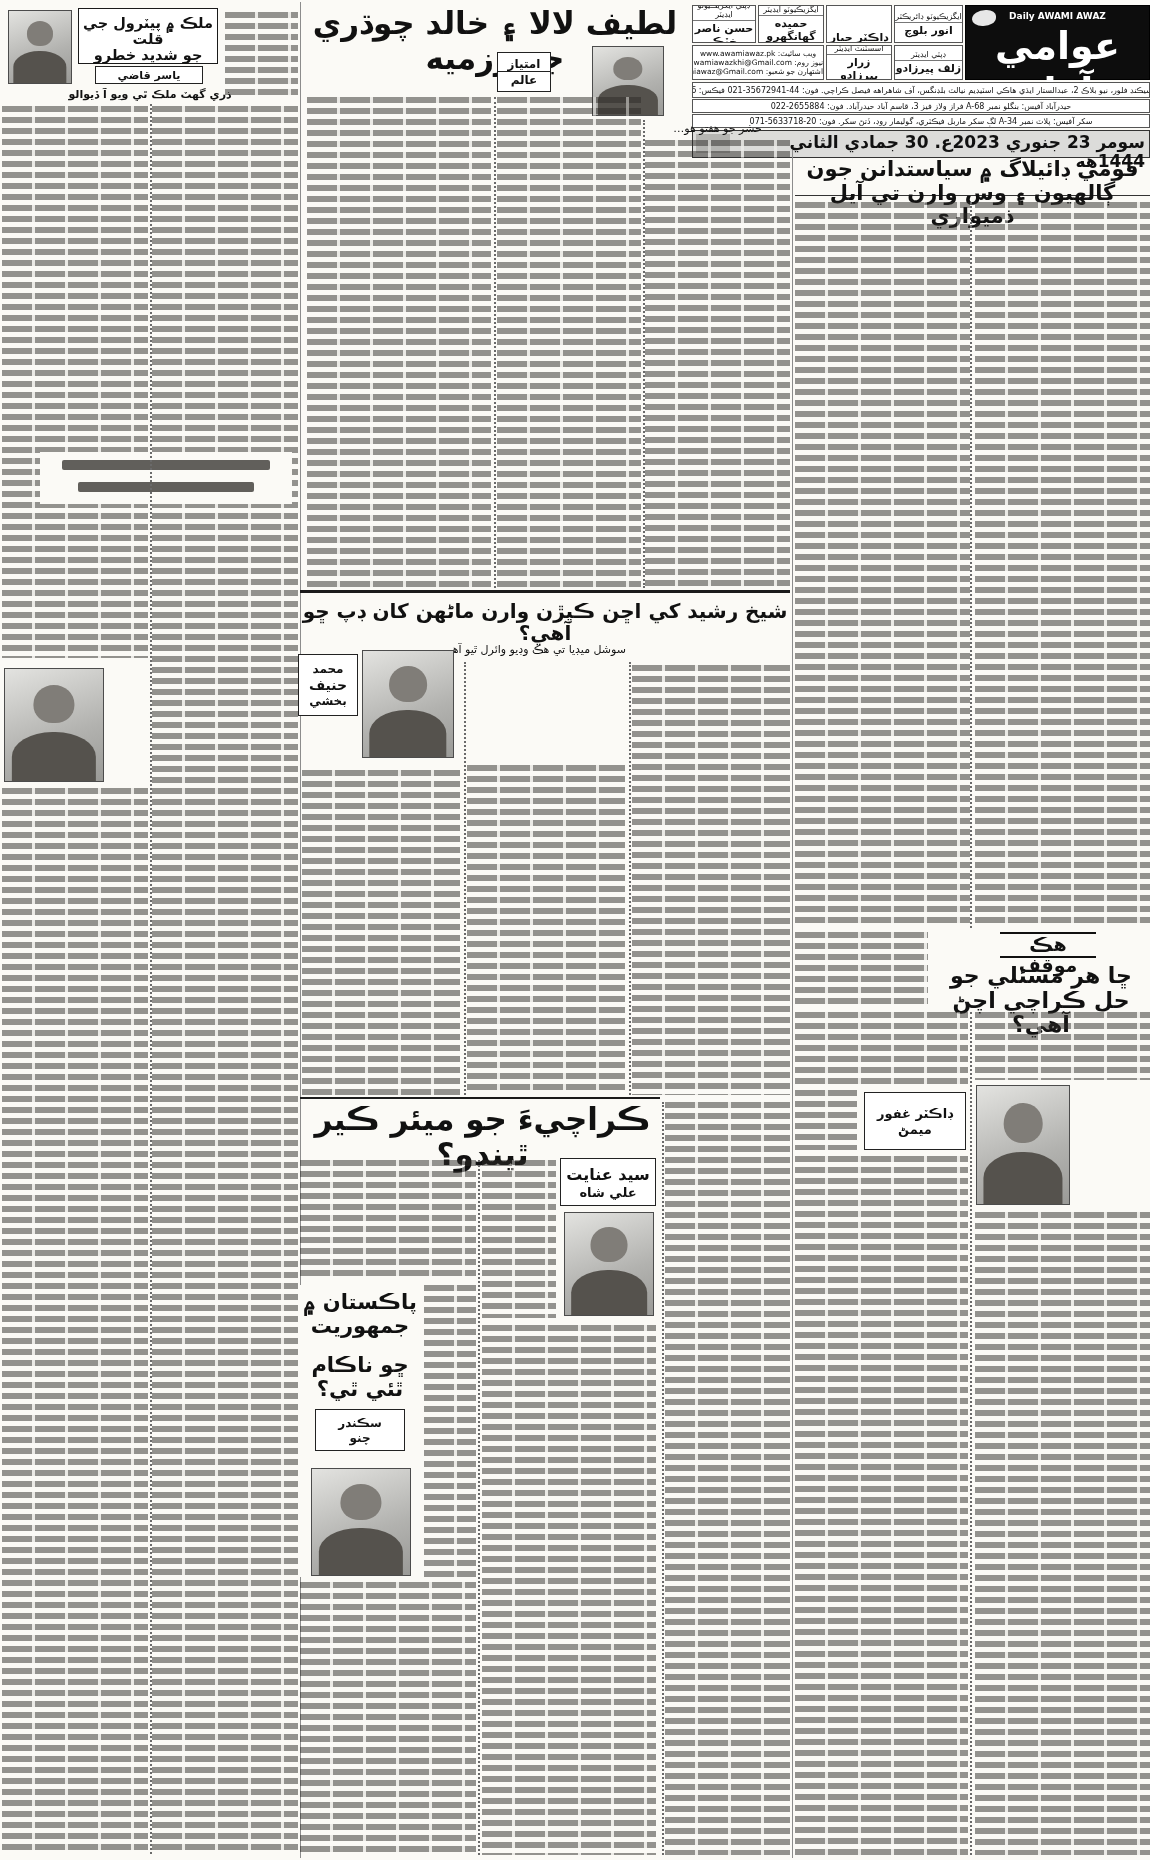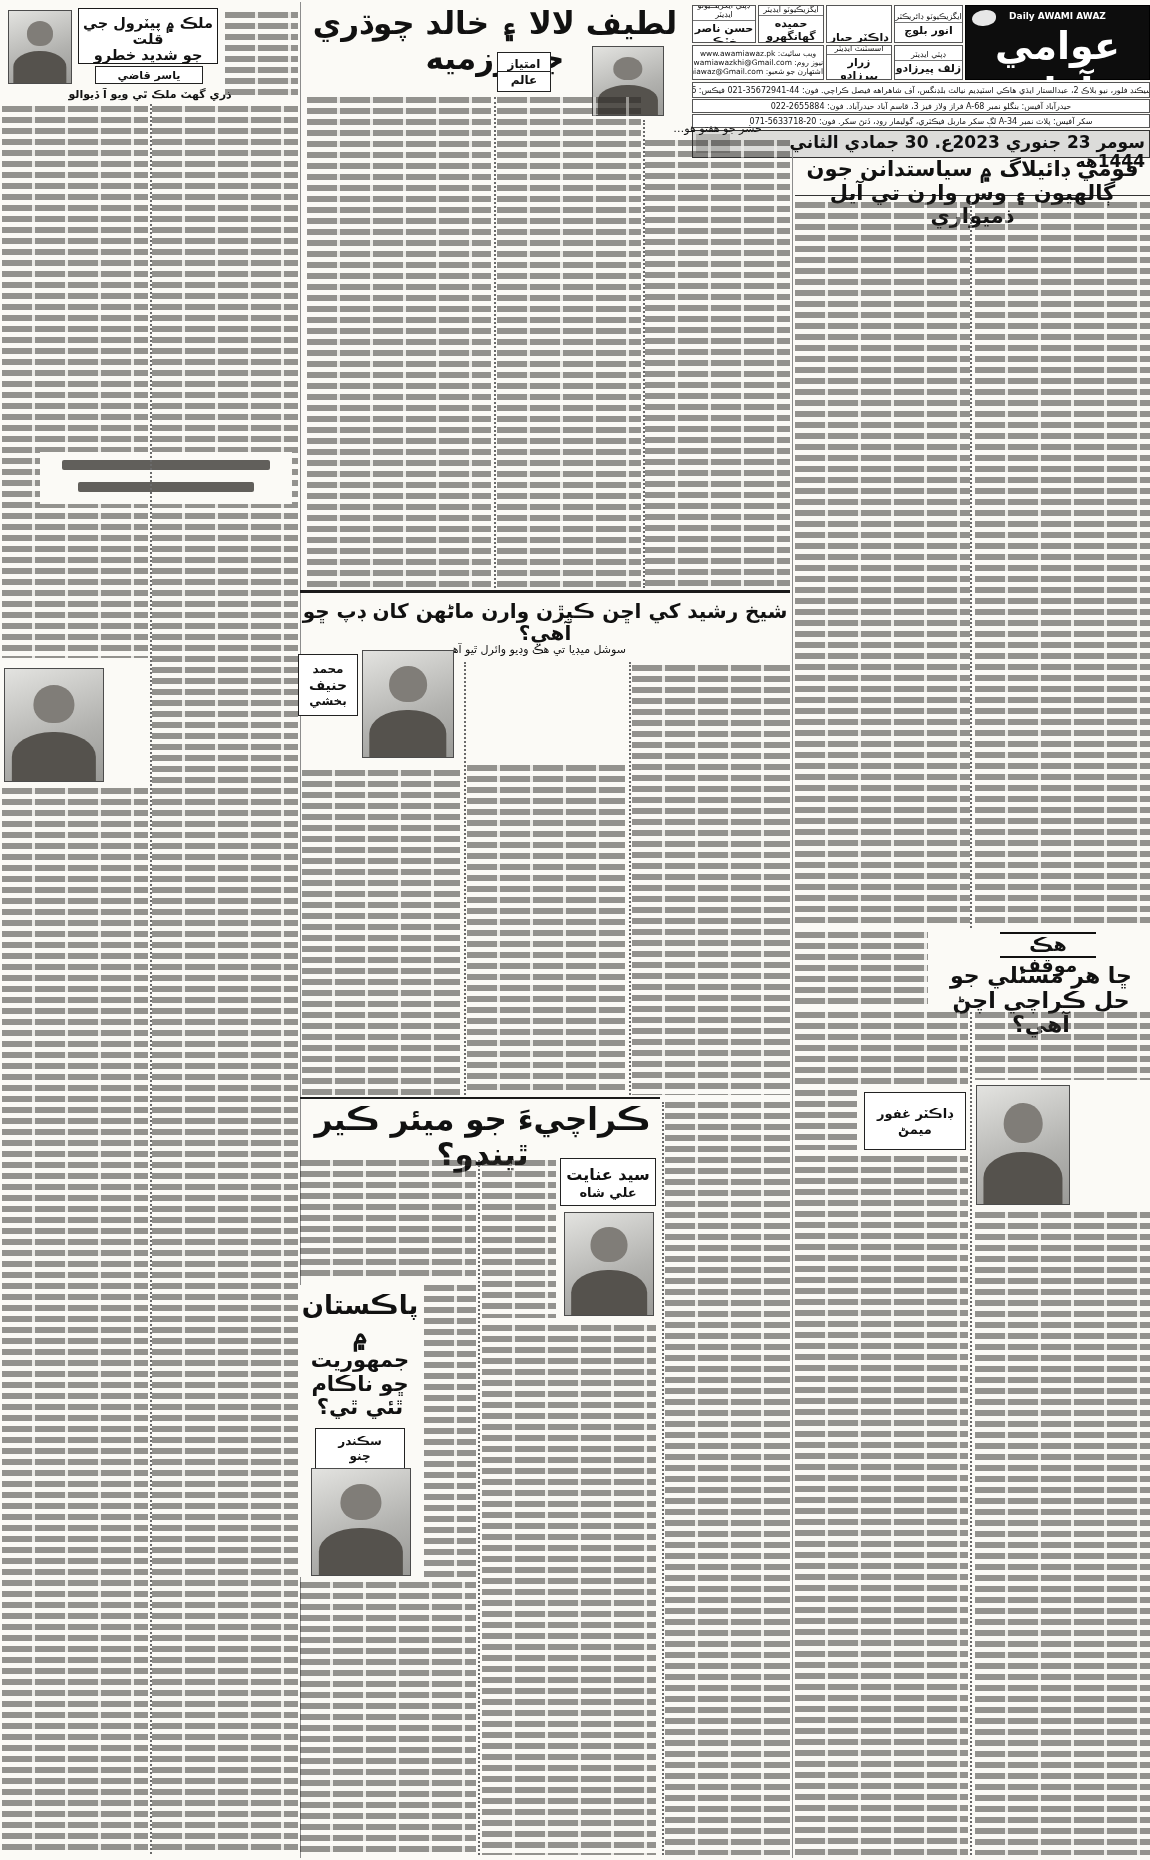--- a/index.html
+++ b/index.html
@@ -154,23 +154,23 @@
   </div>
   <div class="photo abs" style="left:564px;top:1212px;width:90px;height:104px;"></div>
   <div class="sim abs" style="left:482px;top:1160px;width:74px;height:158px;"></div>
   <div class="sim abs" style="left:482px;top:1325px;width:174px;height:530px;"></div>
   <div class="sim abs" style="left:300px;top:1160px;width:176px;height:120px;"></div>
   <div class="sim abs" style="left:424px;top:1285px;width:52px;height:292px;"></div>
   <div class="sim abs" style="left:300px;top:1582px;width:176px;height:272px;"></div>
   <div class="dotV abs" style="left:478px;top:1160px;width:0;height:695px;"></div>
 
   <div class="abs" style="left:300px;top:1285px;width:120px;height:292px;background:#fbfaf6;">
-    <div class="hl" style="font-size:26px;margin-top:6px;">پاڪستان ۾</div>
+    <div class="hl" style="font-size:21px;margin-top:6px;">پاڪستان ۾</div>
     <div class="hl" style="font-size:21px;">جمهوريت</div>
-    <div class="hl" style="font-size:21px;">ڇو ناڪام</div>
+    <div class="hl" style="font-size:21px;margin-top:16px;">ڇو ناڪام</div>
     <div class="hl" style="font-size:21px;">ٿئي ٿي؟</div>
     <div class="bl" style="margin:8px auto 0;width:88px;height:40px;">
       <span style="font-size:12px;">سڪندر</span>
       <span style="font-size:12px;">چنو</span>
     </div>
     <div class="photo" style="position:absolute;left:11px;top:183px;width:98px;height:106px;"></div>
   </div>
 
   <div class="hl abs" style="left:795px;top:158px;width:355px;height:38px;font-size:21px;border-bottom:1.5px solid #333;">قومي ڊائيلاگ ۾ سياستدانن جون ڳالهيون ۽ وس وارن تي آيل ذميواري</div>
   <div class="sim abs" style="left:975px;top:202px;width:175px;height:726px;"></div>

